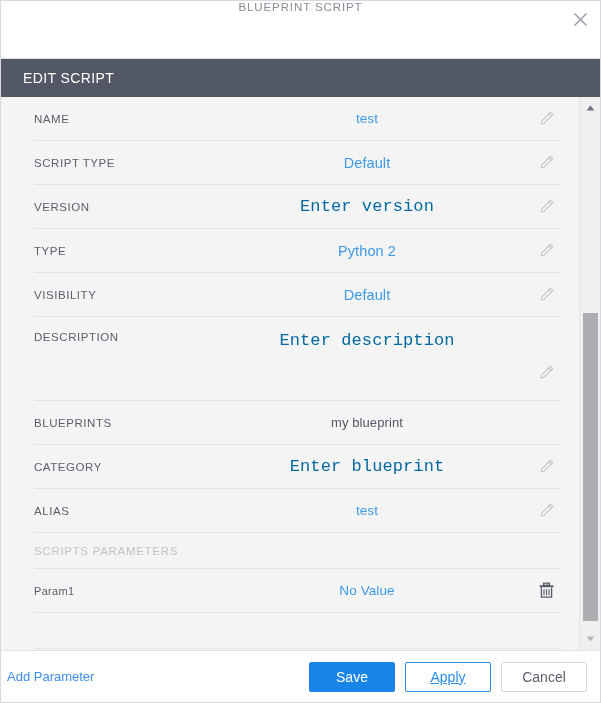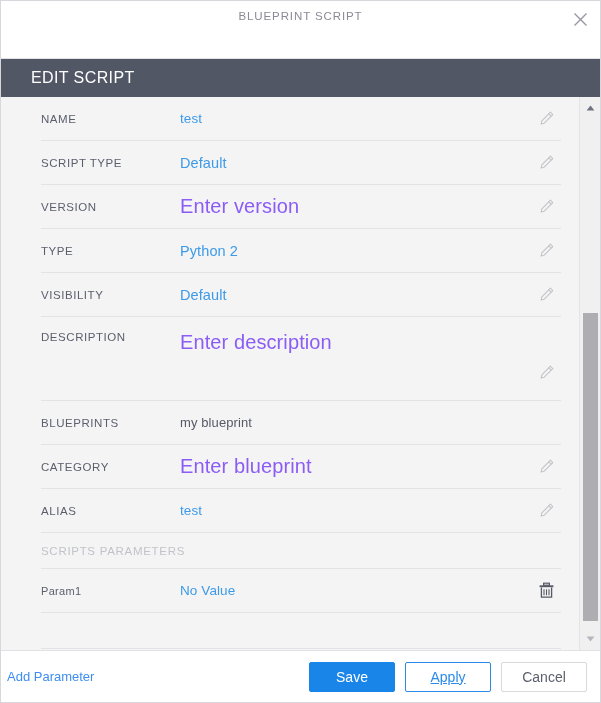--- a/index.html
+++ b/index.html
@@ -32,21 +32,20 @@
     position: relative;
     height: 57px;
     flex: 0 0 57px;
     background: #ffffff;
     border-bottom: 1px solid #e2e2e6;
     display: flex;
     align-items: flex-start;
     justify-content: center;
   }
   .titlebar-text {
-    margin-top: 9px;
     font-size: 11.5px;
     letter-spacing: 0.9px;
     color: #8a8a96;
   }
   .close-btn {
     position: absolute;
     top: 5px;
     right: 7px;
     width: 26px;
     height: 26px;
@@ -58,44 +57,43 @@
   .close-btn svg { display: block; }
 
   
   .section-header {
     flex: 0 0 38px;
     height: 38px;
     background: #525765;
     color: #ffffff;
     display: flex;
     align-items: center;
-    padding-left: 30px;
-    box-sizing: border-box;
-    font-size: 16px;
+    padding-left: 22px;
+    box-sizing: border-box;
+    font-size: 14px;
     letter-spacing: 0.4px;
   }
 
   
   .body-wrap {
     position: relative;
     flex: 1 1 auto;
     background: #f4f4f5;
     overflow: hidden;
   }
   .form-area {
     position: absolute;
     left: 0;
     top: 0;
     right: 21px;
     bottom: 0;
     background: #f4f4f5;
-    padding: 0 18px 0 24px;
+    padding: 0 18px 0 33px;
     box-sizing: border-box;
     overflow: hidden;
-    margin-left: 16px;
   }
 
   .row {
     position: relative;
     display: flex;
     align-items: flex-start;
     border-bottom: 1px solid #e3e3e5;
     box-sizing: border-box;
   }
   .row:last-child { border-bottom: 1px solid #e3e3e5; }
@@ -115,24 +113,25 @@
   .r-label-plain {
     text-transform: none;
     font-size: 11px;
     letter-spacing: 0.3px;
     color: #5b5f6c;
   }
   .r-value {
     flex: 1 1 auto;
     font-size: 13.5px;
     letter-spacing: 0.1px;
+    text-align: center;
   }
   .v-link { color: #3d9ae8; }
   .v-link-strong { color: #3d9ae8; font-size: 14.5px; }
-  .v-placeholder { color: #8b5cf6; font-size: 20px; }
+  .v-placeholder { color: #0369a1; font-size: 17px; font-family: Liberation Mono, monospace; }
   .v-static { color: #565a66; font-size: 13px; }
 
   
   .row-subhead {
     height: 36px;
     align-items: center;
   }
   .subhead-text {
     font-size: 11.5px;
     letter-spacing: 0.7px;

